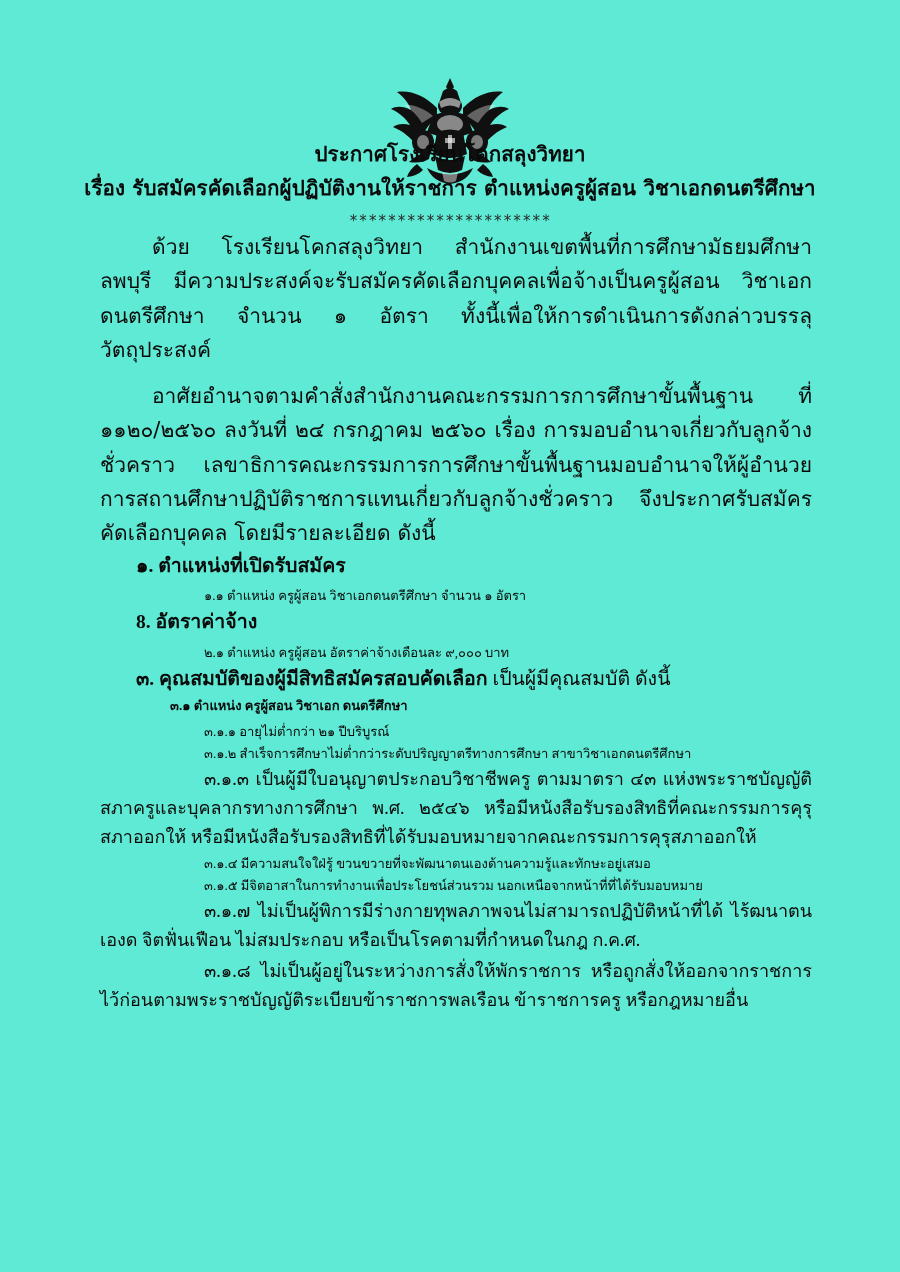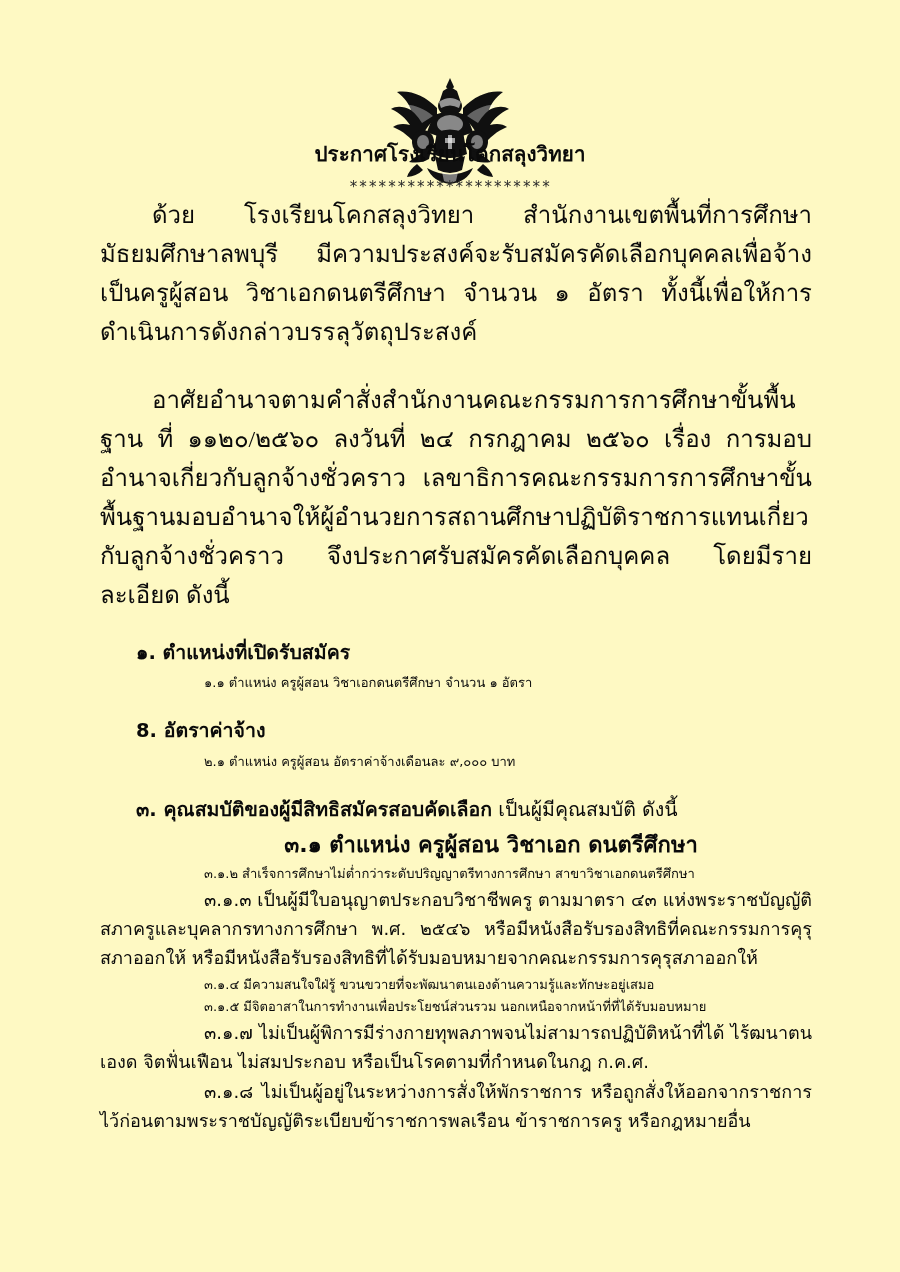--- a/index.html
+++ b/index.html
@@ -6,21 +6,21 @@
   html, body {
     margin: 0;
     padding: 0;
     background: #ffffff;
   }
   .page {
     position: relative;
     width: 900px;
     height: 1272px;
     margin: 0 auto;
-    background: #fef9c3;
+    background: #5eead4;
     color: #0a0a0a;
     font-family: "DejaVu Sans", "Liberation Sans", sans-serif;
     overflow: hidden;
     box-sizing: border-box;
   }
 
   
   .emblem-wrap {
     width: 100%;
     text-align: center;
@@ -57,53 +57,51 @@
     letter-spacing: 0.6px;
     margin-top: 9px;
     color: #2a2a2a;
     font-family: "DejaVu Sans Mono", "Liberation Mono", monospace;
   }
   .body-area {
     width: 712px;
     margin-left: 100px;
   }
   p.para {
-    font-size: 24px;
+    font-size: 21px;
     line-height: 1.63;
     margin: 0;
     text-align: justify;
     text-justify: inter-word;
     text-indent: 52px;
     word-spacing: 0.2px;
   }
   p.para.gap {
-    margin-top: 28px;
+    margin-top: 12px;
+  }
+
+  
+  .section {
     font-family: Liberation Serif, serif;
-  }
-
-  
-  .section {
-    margin-top: 22px;
   }
   .section-head {
     font-size: 19.5px;
     font-weight: bold;
     line-height: 1.6;
     margin-left: 36px;
   }
   .section-head .tail-normal {
     font-weight: normal;
   }
   .sub-head {
-    font-size: 22px;
+    font-size: 13px;
     font-weight: bold;
     line-height: 1.6;
     margin-left: 70px;
     margin-top: 2px;
-    text-align: center;
   }
   .sub-item {
     font-size: 13px;
     line-height: 1.62;
     margin-left: 104px;
     margin-top: 1px;
   }
   .sub-item.first {
     margin-top: 4px;
   }
@@ -161,20 +159,21 @@
           <path d="M40 96 q23 13 46 0 q-6 14 -23 16 q-17 -2 -23 -16 z"></path>
           <path d="M55 100 q8 4 16 0 l-2 9 q-6 3 -12 0 z" fill="#ffffff" opacity="0.45"></path>
           <path d="M30 92 q-8 6 -10 13 q10 -1 16 -7 z"></path>
           <path d="M96 92 q8 6 10 13 q-10 -1 -16 -7 z"></path>
         </g>
       </svg>
     </div>
   </div>
 
   <div class="doc-title">ประกาศโรงเรียนโคกสลุงวิทยา</div>
+  <div class="doc-subtitle">เรื่อง  รับสมัครคัดเลือกผู้ปฏิบัติงานให้ราชการ ตำแหน่งครูผู้สอน วิชาเอกดนตรีศึกษา</div>
   <div class="separator">*********************</div>
 
   <div class="body-area">
 
     <p class="para">ด้วย โรงเรียนโคกสลุงวิทยา สำนักงานเขตพื้นที่การศึกษามัธยมศึกษาลพบุรี มีความประสงค์จะรับสมัครคัดเลือกบุคคลเพื่อจ้างเป็นครูผู้สอน วิชาเอกดนตรีศึกษา จำนวน ๑ อัตรา ทั้งนี้เพื่อให้การดำเนินการดังกล่าวบรรลุวัตถุประสงค์</p>
     <p class="para gap">อาศัยอำนาจตามคำสั่งสำนักงานคณะกรรมการการศึกษาขั้นพื้นฐาน ที่ ๑๑๒๐/๒๕๖๐ ลงวันที่ ๒๔ กรกฎาคม ๒๕๖๐ เรื่อง การมอบอำนาจเกี่ยวกับลูกจ้างชั่วคราว เลขาธิการคณะกรรมการการศึกษาขั้นพื้นฐานมอบอำนาจให้ผู้อำนวยการสถานศึกษาปฏิบัติราชการแทนเกี่ยวกับลูกจ้างชั่วคราว จึงประกาศรับสมัครคัดเลือกบุคคล โดยมีรายละเอียด ดังนี้</p>
 
     <div class="section">
       <div class="section-head">๑. ตำแหน่งที่เปิดรับสมัคร</div>
       <div class="sub-item first">๑.๑ ตำแหน่ง ครูผู้สอน วิชาเอกดนตรีศึกษา จำนวน ๑ อัตรา</div>
@@ -182,20 +181,21 @@
 
     <div class="section">
       <div class="section-head">8. อัตราค่าจ้าง</div>
       <div class="sub-item first">๒.๑ ตำแหน่ง ครูผู้สอน อัตราค่าจ้างเดือนละ  ๙,๐๐๐ บาท</div>
     </div>
 
     <div class="section">
       <div class="section-head"><span>๓. คุณสมบัติของผู้มีสิทธิสมัครสอบคัดเลือก</span><span class="tail-normal"> เป็นผู้มีคุณสมบัติ ดังนี้</span></div>
       <div class="sub-head">๓.๑ ตำแหน่ง ครูผู้สอน วิชาเอก ดนตรีศึกษา</div>
       <div id="s3-items">
+          <div class="sub-item first">๓.๑.๑ อายุไม่ต่ำกว่า ๒๑ ปีบริบูรณ์</div>
           <div class="sub-item">๓.๑.๒ สำเร็จการศึกษาไม่ต่ำกว่าระดับปริญญาตรีทางการศึกษา สาขาวิชาเอกดนตรีศึกษา</div>
           <div class="sub-item-wrap">๓.๑.๓ เป็นผู้มีใบอนุญาตประกอบวิชาชีพครู ตามมาตรา ๔๓ แห่งพระราชบัญญัติสภาครูและบุคลากรทางการศึกษา พ.ศ. ๒๕๔๖ หรือมีหนังสือรับรองสิทธิที่คณะกรรมการคุรุสภาออกให้ หรือมีหนังสือรับรองสิทธิที่ได้รับมอบหมายจากคณะกรรมการคุรุสภาออกให้</div>
           <div class="sub-item">๓.๑.๔ มีความสนใจใฝ่รู้ ขวนขวายที่จะพัฒนาตนเองด้านความรู้และทักษะอยู่เสมอ</div>
           <div class="sub-item">๓.๑.๕ มีจิตอาสาในการทำงานเพื่อประโยชน์ส่วนรวม นอกเหนือจากหน้าที่ที่ได้รับมอบหมาย</div>
           <div class="sub-item-wrap">๓.๑.๗ ไม่เป็นผู้พิการมีร่างกายทุพลภาพจนไม่สามารถปฏิบัติหน้าที่ได้ ไร้ฒนาตนเองด จิตฟั่นเฟือน ไม่สมประกอบ หรือเป็นโรคตามที่กำหนดในกฎ ก.ค.ศ.</div>
           <div class="sub-item-wrap">๓.๑.๘ ไม่เป็นผู้อยู่ในระหว่างการสั่งให้พักราชการ หรือถูกสั่งให้ออกจากราชการไว้ก่อนตามพระราชบัญญัติระเบียบข้าราชการพลเรือน ข้าราชการครู หรือกฎหมายอื่น</div>
         </div>
     </div>
 
   </div>

